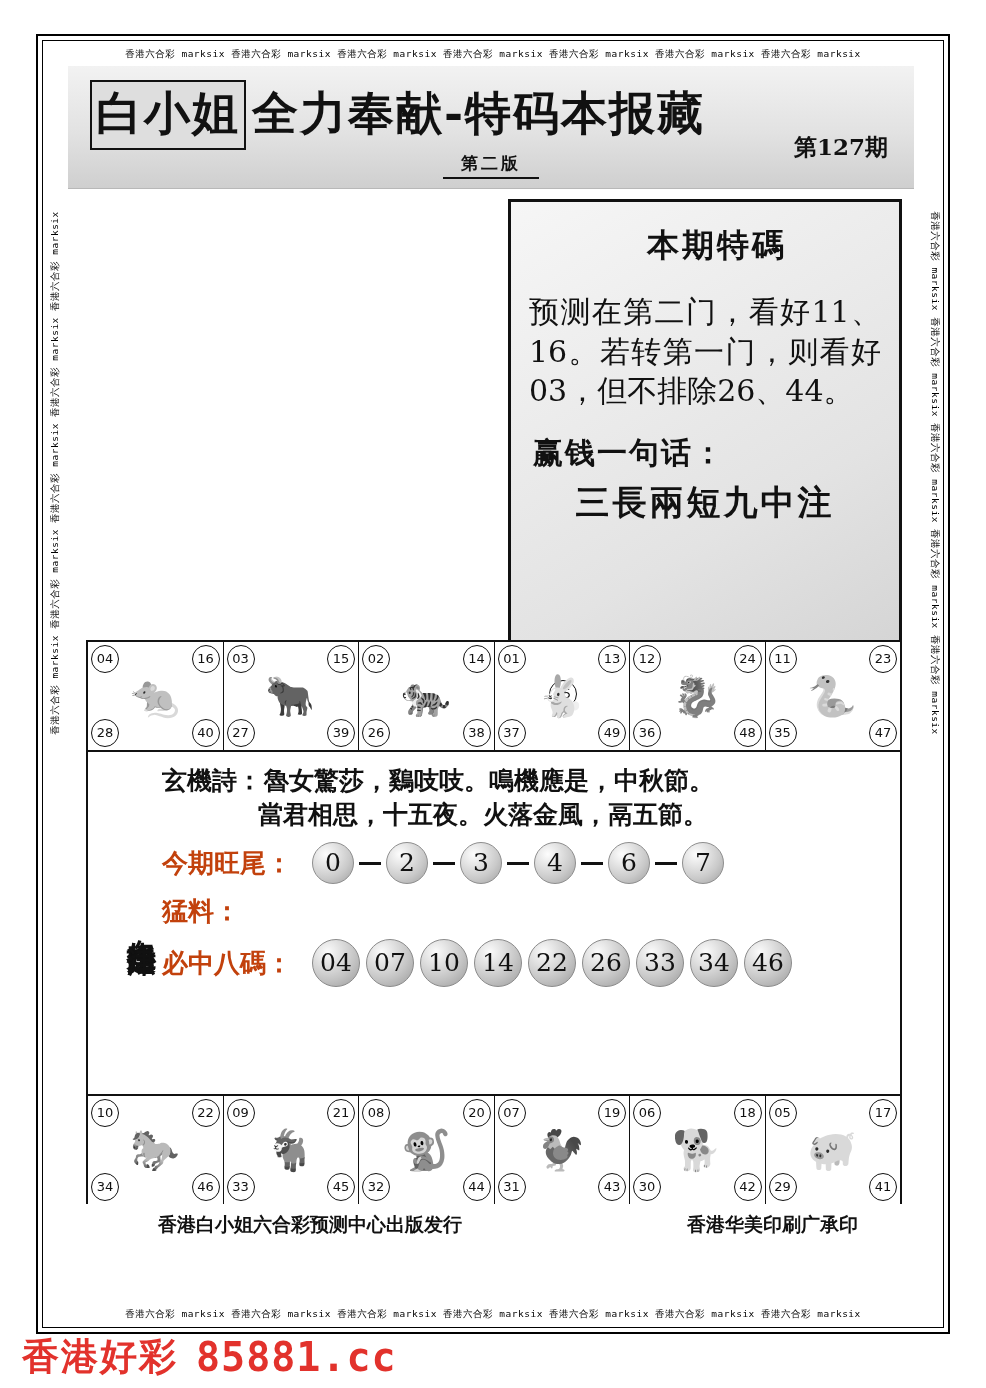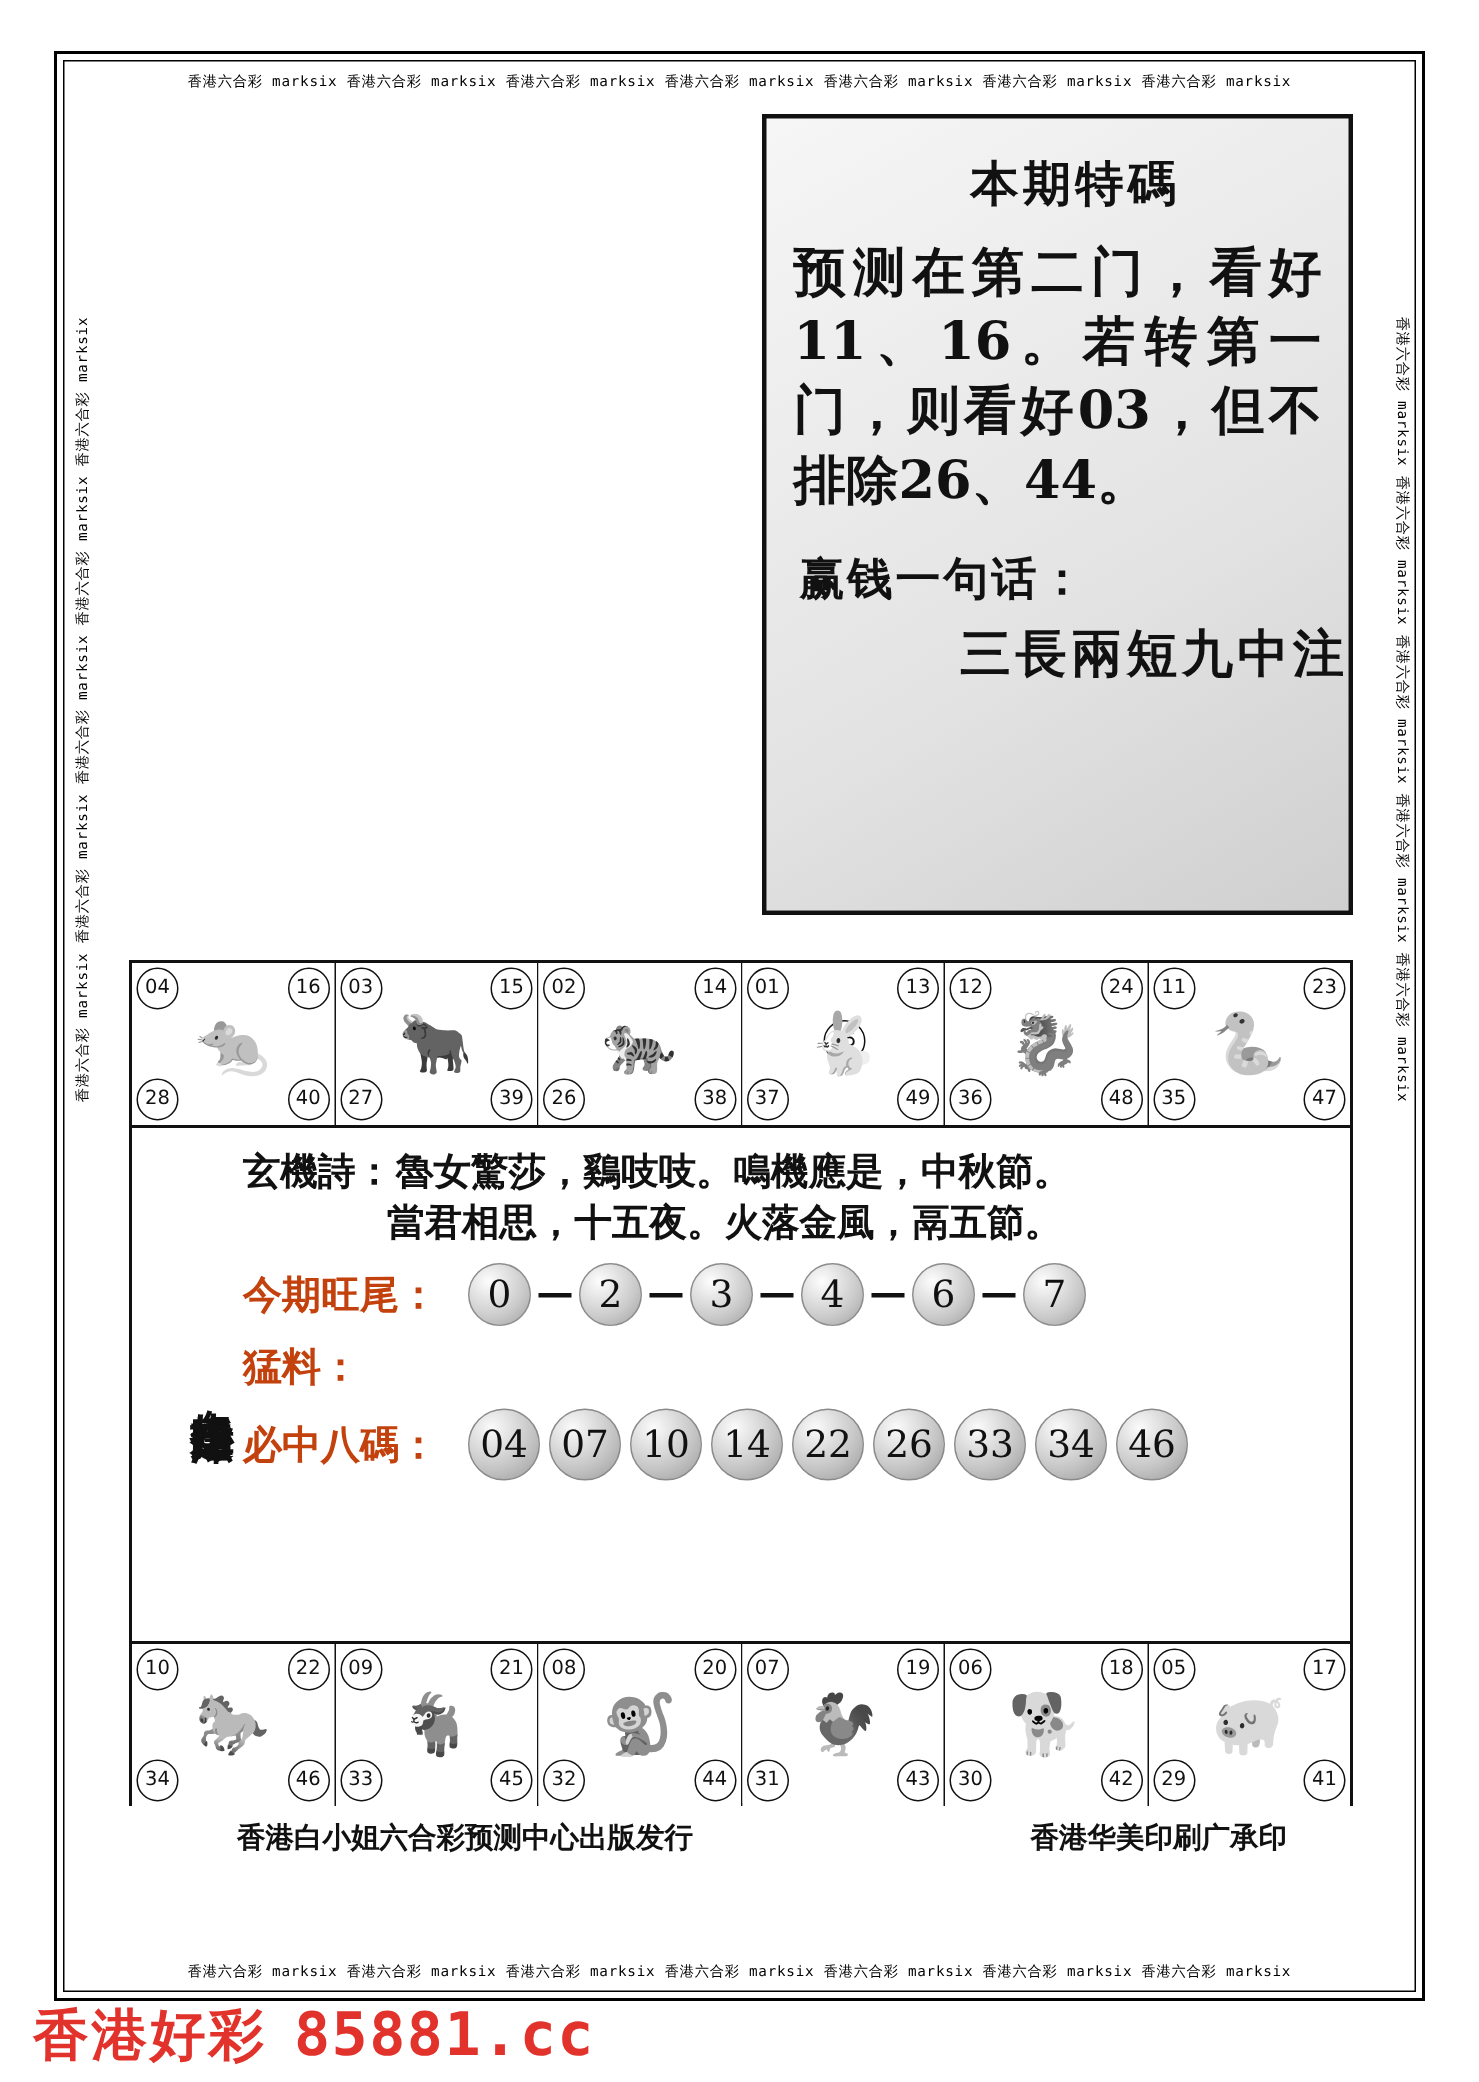--- a/index.html
+++ b/index.html
@@ -137,33 +137,32 @@
     border:3px solid #111;
     background:linear-gradient(150deg,#f6f6f6,#e3e3e3 60%,#cfcfcf 100%);
     overflow:hidden;
   }
   .pr-title{
     text-align:center;margin-top:22px;
     font-family:"DejaVu Serif","Liberation Serif",serif;
     font-size:32px;font-weight:bold;color:#111;letter-spacing:3px;margin-left:24px;
   }
   .pr-body{
-    margin:14px 18px 0 18px;
-    font-family:"DejaVu Serif","Liberation Serif",serif;
-    font-size:35px;line-height:1.32;color:#111;
+    margin:24px 18px 0 18px;
+    font-family:"DejaVu Serif","Liberation Serif",serif;
+    font-size:30px;line-height:1.32;color:#111;
     text-align:justify;
-    font-weight:bold;
   }
   .pr-sub{
     margin:22px 0 0 22px;
     font-family:"DejaVu Serif","Liberation Serif",serif;
     font-size:30px;font-weight:bold;color:#111;letter-spacing:2px;
   }
   .pr-slogan{
-    margin:6px 0 0 0;text-align:right;
+    margin:6px 0 0 0;text-align:center;
     font-family:"DejaVu Serif","Liberation Serif",serif;
     font-size:34px;font-weight:bold;color:#111;letter-spacing:3px;
   }
   
   .lower{
     position:absolute;left:18px;top:574px;width:812px;height:560px;
     border:2px solid #111;
     background:#fff;
   }
   .zrow{
@@ -275,20 +274,27 @@
   <div class="frame">
     <div class="frame-inner"></div>
 
     <div class="marq marq-top">香港六合彩 marksix  香港六合彩 marksix  香港六合彩 marksix  香港六合彩 marksix  香港六合彩 marksix  香港六合彩 marksix  香港六合彩 marksix</div>
     <div class="marq marq-bot">香港六合彩 marksix  香港六合彩 marksix  香港六合彩 marksix  香港六合彩 marksix  香港六合彩 marksix  香港六合彩 marksix  香港六合彩 marksix</div>
     <div class="marq marq-left">香港六合彩 marksix 香港六合彩 marksix 香港六合彩 marksix 香港六合彩 marksix 香港六合彩 marksix</div>
     <div class="marq marq-right">香港六合彩 marksix 香港六合彩 marksix 香港六合彩 marksix 香港六合彩 marksix 香港六合彩 marksix</div>
 
     <div class="content">
 
+      <div class="masthead">
+        <div class="mast-title">
+          <span class="boxed">白小姐</span><span>全力奉献-特码本报藏</span>
+        </div>
+        <div class="mast-issue">第127期</div>
+        <div class="mast-edition">第二版</div>
+      </div>
 
       <div class="top-row">
 
 
         <div class="panel-right">
           <div class="pr-title">本期特碼</div>
           <div class="pr-body">预测在第二门，看好11、16。若转第一门，则看好03，但不排除26、44。</div>
           <div class="pr-sub">赢钱一句话：</div>
           <div class="pr-slogan">三長兩短九中注</div>
         </div>

